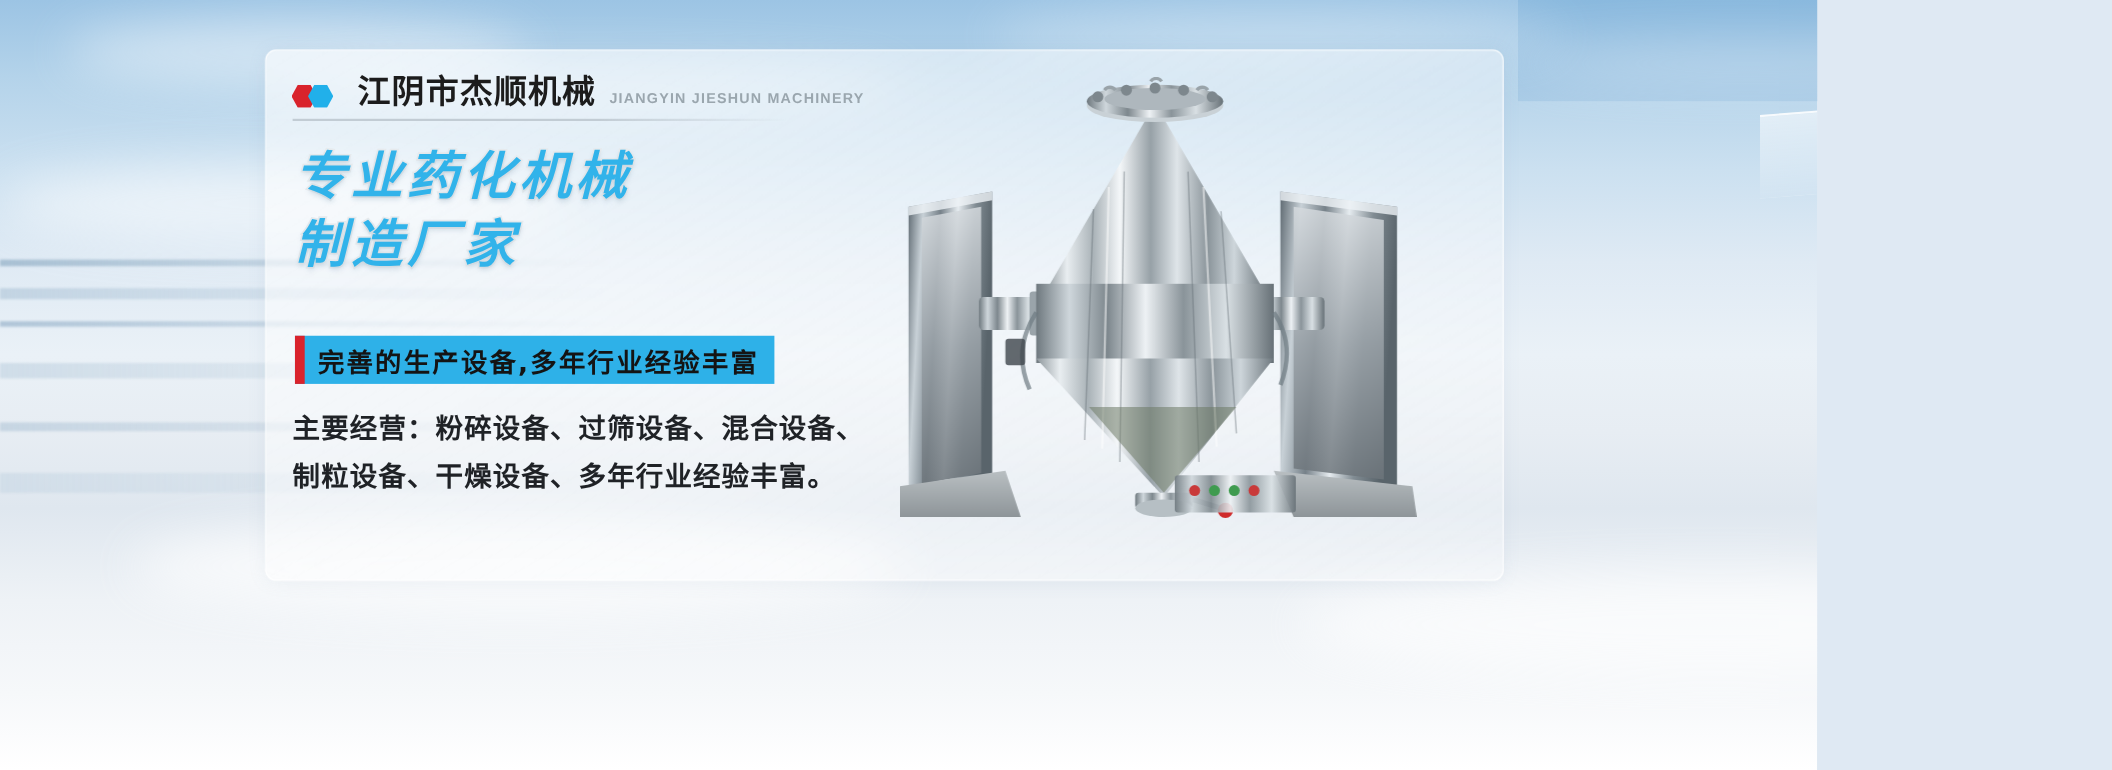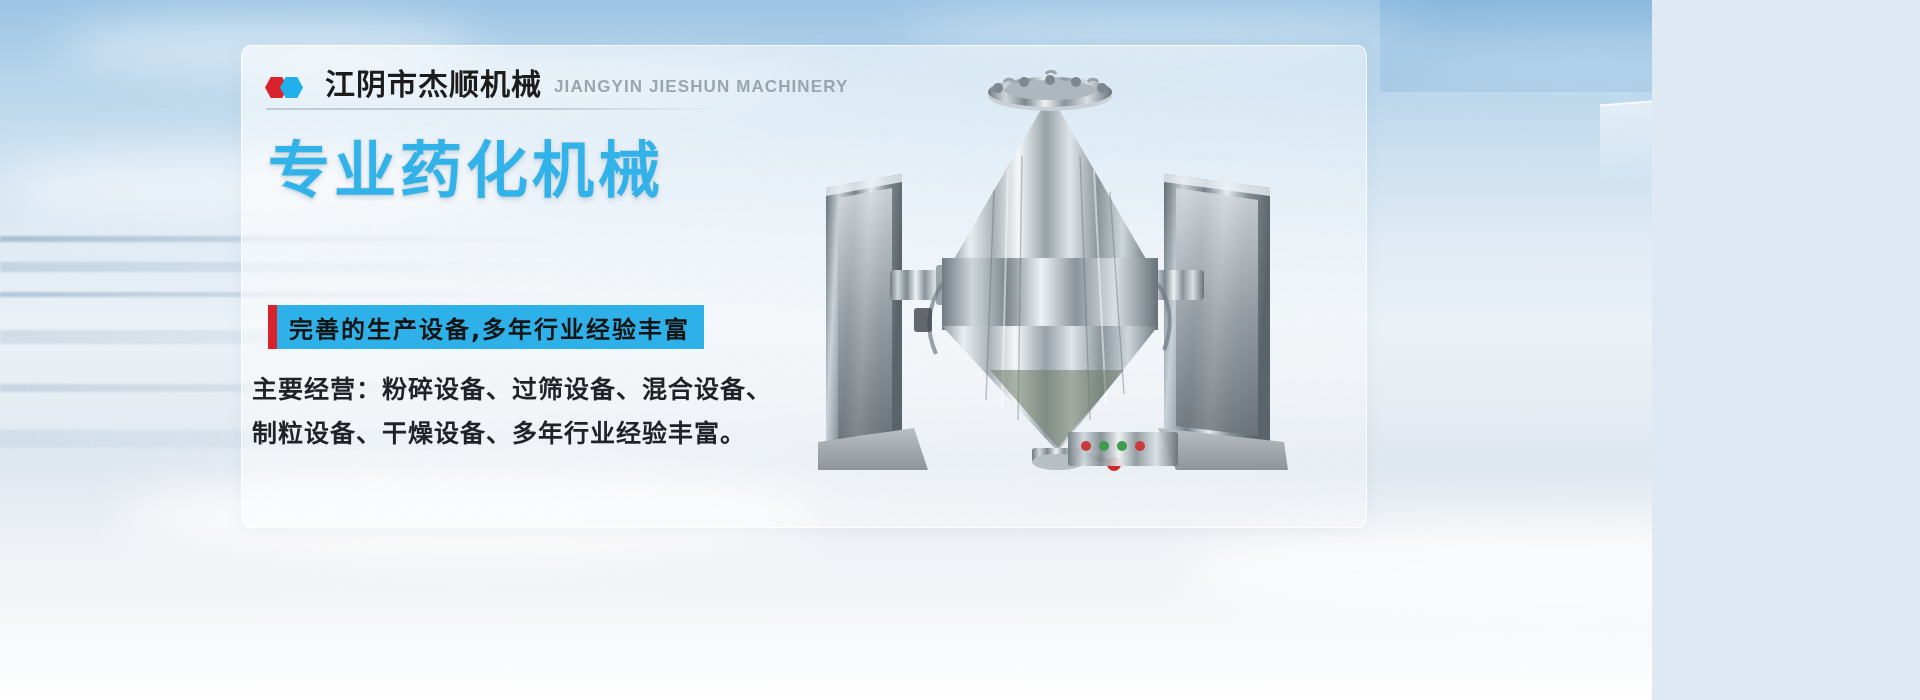--- a/index.html
+++ b/index.html
@@ -88,56 +88,57 @@
   .logo-row{position:absolute;left:265px;top:70px;display:flex;align-items:flex-end;gap:12px;}
   .logo-mark{position:relative;width:48px;height:26px;flex:0 0 auto;}
   .hex{position:absolute;top:3px;width:23px;height:21px;}
   .hex.red{left:0;   background:#d9232c;clip-path:polygon(25% 0,75% 0,100% 50%,75% 100%,25% 100%,0 50%);}
   .hex.blue{left:15px;background:#21b0ea;clip-path:polygon(25% 0,75% 0,100% 50%,75% 100%,25% 100%,0 50%);}
   .logo-cn{
     font-family:"DejaVu Sans","Liberation Sans",sans-serif;
     font-size:30px;font-weight:700;color:#1c1c1c;letter-spacing:1px;line-height:1;
   }
   .logo-en{
-    font-size:17px;font-weight:700;color:#9aa6ae;letter-spacing:1.1px;
+    font-size:13px;font-weight:700;color:#9aa6ae;letter-spacing:1.1px;
     padding-bottom:3px;white-space:nowrap;
   }
   .logo-rule{
     position:absolute;left:266px;top:108px;width:450px;height:2px;
     background:linear-gradient(90deg,#c2ccd4 0%,#c2ccd4 62%,rgba(194,204,212,0) 100%);
   }
 
   
   .headline{
     position:absolute;left:268px;top:130px;
     font-family:"DejaVu Sans","Liberation Sans",sans-serif;
-    font-size:62px;font-weight:700;line-height:1.32;
+    font-size:47px;font-weight:700;line-height:1.32;
     color:#31b3ea;letter-spacing:4px;
     -webkit-text-stroke:3px #e7ebee;
     paint-order:stroke fill;
     text-shadow:0 3px 5px rgba(120,150,175,.28);
+    font-style:italic;
   }
   .headline .l2{display:block;}
 
   
   .hl-bar{
     position:absolute;left:268px;top:305px;height:44px;
     display:flex;align-items:center;
     background:#2eb1e8;
     border-left:9px solid #d9232c;
     padding:0 14px 0 12px;
   }
   .hl-bar span{
     font-family:"DejaVu Sans","Liberation Sans",sans-serif;
     font-size:24px;font-weight:700;color:#141414;letter-spacing:2px;white-space:nowrap;text-align:right;
   }
 
   
   .body-text{
-    position:absolute;left:252px;top:368px;width:520px;
+    position:absolute;left:266px;top:368px;width:520px;
     font-family:"DejaVu Sans","Liberation Sans",sans-serif;
     font-size:25px;font-weight:700;color:#1f2226;line-height:1.74;letter-spacing:1px;
   }
   .body-text .ln{display:block;white-space:nowrap;}
 
   
   .photo{position:absolute;left:818px;top:70px;width:470px;height:410px;}
   .photo svg{display:block;width:100%;height:100%;}
 </style>
 </head>
@@ -175,20 +176,21 @@
       <span class="hex red"></span>
       <span class="hex blue"></span>
     </span>
     <span class="logo-cn">江阴市杰顺机械</span>
     <span class="logo-en">JIANGYIN JIESHUN MACHINERY</span>
   </div>
   <div class="logo-rule"></div>
 
   <div class="headline">
     <span class="l1">专业药化机械</span>
+    <span class="l2">制造厂家</span>
   </div>
 
   <div class="hl-bar">
     <span>完善的生产设备,多年行业经验丰富</span>
   </div>
 
   <div class="body-text">
     <span class="ln">主要经营：粉碎设备、过筛设备、混合设备、</span>
     <span class="ln">制粒设备、干燥设备、多年行业经验丰富。</span>
   </div>

